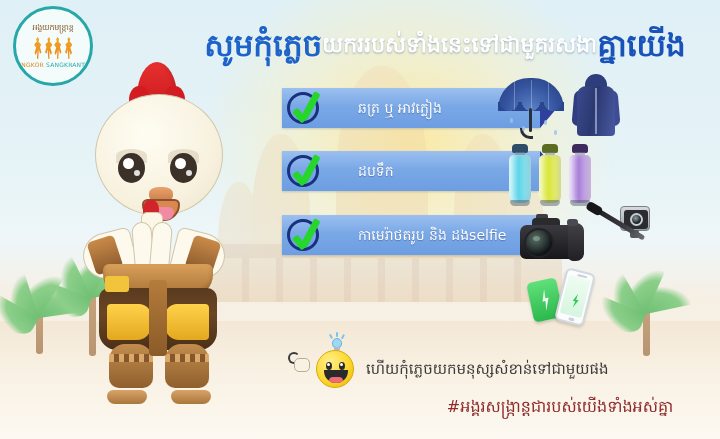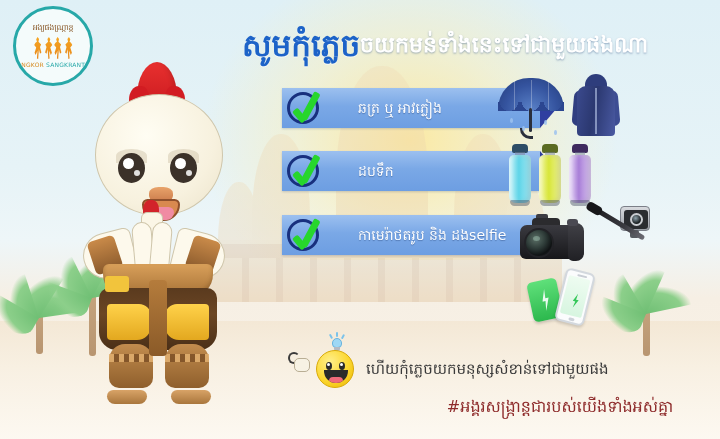--- a/index.html
+++ b/index.html
@@ -420,36 +420,37 @@
   </div>
   <div class="palm" style="left:620px;top:288px;width:52px;height:68px;">
     <div class="trunk"></div>
     <div class="frond" style="transform:rotate(-12deg)"></div>
     <div class="frond" style="transform:rotate(-66deg)"></div>
     <div class="frond" style="transform:rotate(-120deg)"></div>
     <div class="frond" style="transform:rotate(-158deg)"></div>
   </div>
 
   <div id="logo">
-    <div class="logo-khmer">អង្យផងណ្រ្កាន្ត</div>
+    <div class="logo-khmer">អង្ចយកមន្រ្កាន្ត</div>
     <div class="logo-figs">
         <i></i>
         <i></i>
         <i></i>
         <i></i>
       </div>
     <div class="logo-name">
       <span>ANGKOR</span>
       <b>SANGKRANTA</b>
     </div>
   </div>
 
   <div id="title">
     <span class="seg t-blue">សូមកុំភ្លេច</span>
-    <span class="seg t-white">ចយកមន់ទាំងនេះទៅជាមួយផងណា</span>
+    <span class="seg t-white">យកររបស់ទាំងនេះទៅជាមួគរសងា</span>
+    <span class="seg t-blue2">គ្នាយើង</span>
   </div>
 
   <div id="mascot">
     <div class="m-armL"></div>
       <div class="m-armR"></div>
     <div class="m-cuffL"></div>
       <div class="m-cuffR"></div>
     <div class="m-comb"></div>
     <div class="m-head">
       <div class="m-eyelid l"></div>

